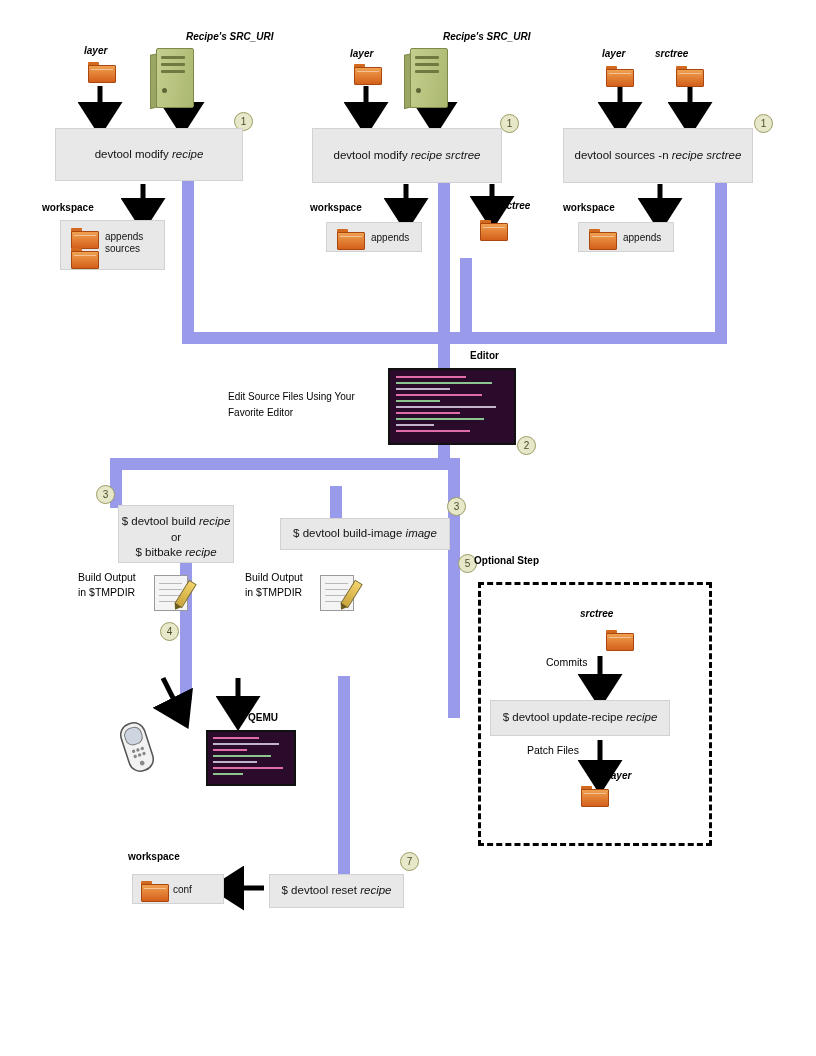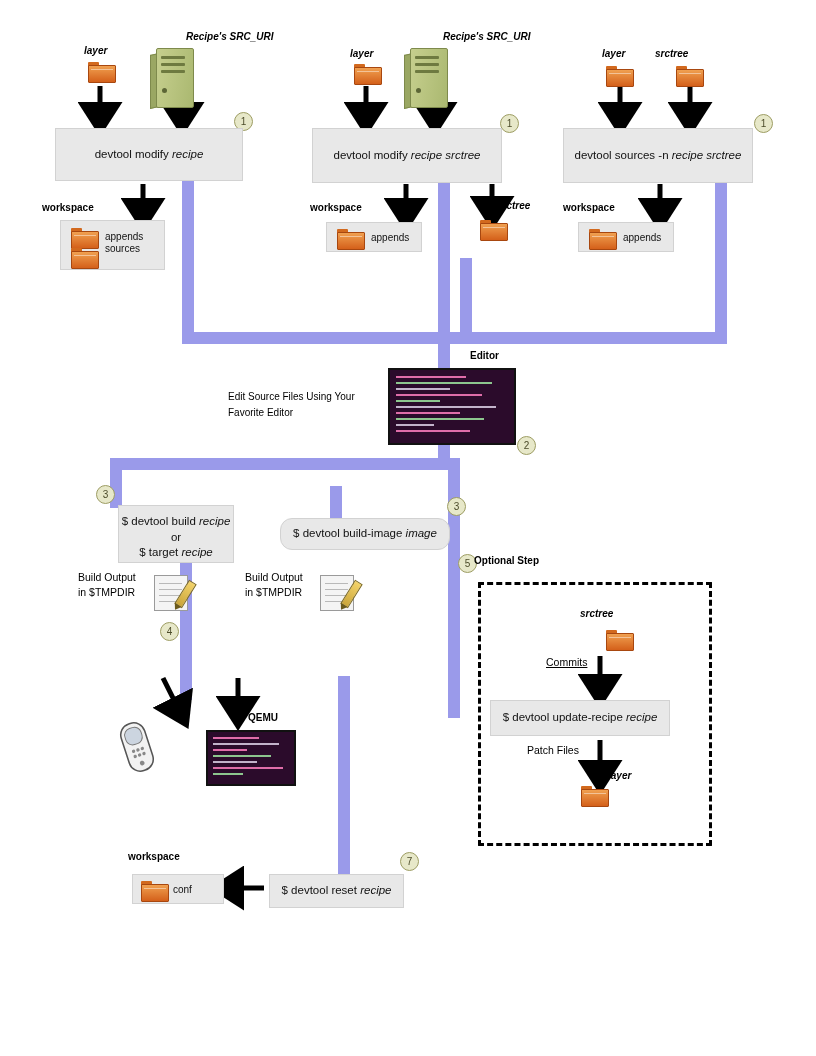--- a/index.html
+++ b/index.html
@@ -379,25 +379,25 @@
     <div class="line" style="left:6px; top:60px; width:74px;"></div>
   </div>
   <div class="lbl" style="left:228px; top:391px;">Edit Source Files Using Your</div>
   <div class="lbl" style="left:228px; top:407px;">Favorite Editor</div>
   <div class="numcirc" style="left:517px; top:436px;">2</div>
 
   <div class="numcirc" style="left:96px; top:485px;">3</div>
   <div class="box" style="left:118px; top:505px; width:116px; height:58px; display:block; padding-top:8px;">
     <div style="text-align:center;"><span>$ devtool build </span><i>recipe</i></div>
     <div style="text-align:center;">or</div>
-    <div style="text-align:center;"><span>$ target </span><i>recipe</i></div>
+    <div style="text-align:center;"><span>$ bitbake </span><i>recipe</i></div>
   </div>
 
   <div class="numcirc" style="left:447px; top:497px;">3</div>
-  <div class="box" style="left:280px; top:518px; width:170px; height:32px;border-radius:12px;">
+  <div class="box" style="left:280px; top:518px; width:170px; height:32px;">
     <span><span>$ devtool build-image </span><i>image</i></span>
   </div>
 
   <div class="lbl small" style="left:78px; top:571px;">Build Output</div>
   <div class="lbl small" style="left:78px; top:586px;">in $TMPDIR</div>
   <div class="notepad" style="left:154px; top:575px;">
     <div class="rule" style="top:7px;"></div>
       <div class="rule" style="top:13px;"></div>
     <div class="rule" style="top:19px;"></div>
       <div class="rule" style="top:25px;"></div>
@@ -443,21 +443,21 @@
 
   <div class="numcirc" style="left:458px; top:554px;">5</div>
   <div class="lbl bold" style="left:474px; top:555px;">Optional Step</div>
   <div class="dashed" style="left:478px; top:582px; width:228px; height:258px;"></div>
 
   <div class="lbl ital" style="left:580px; top:608px;">srctree</div>
   <div class="folder" style="left:606px; top:630px;">
     <div class="tab"></div>
       <div class="body"></div>
   </div>
-  <div class="lbl small" style="left:546px; top:656px;text-decoration:underline;">Commits</div>
+  <div class="lbl small" style="left:546px; top:656px;">Commits</div>
 
   <div class="box" style="left:490px; top:700px; width:180px; height:36px;">
     <span><span>$ devtool update-recipe </span><i>recipe</i></span>
   </div>
   <div class="lbl small" style="left:527px; top:744px;">Patch Files</div>
   <div class="lbl ital" style="left:608px; top:770px;">layer</div>
   <div class="folder" style="left:581px; top:786px;">
     <div class="tab"></div>
       <div class="body"></div>
   </div>

